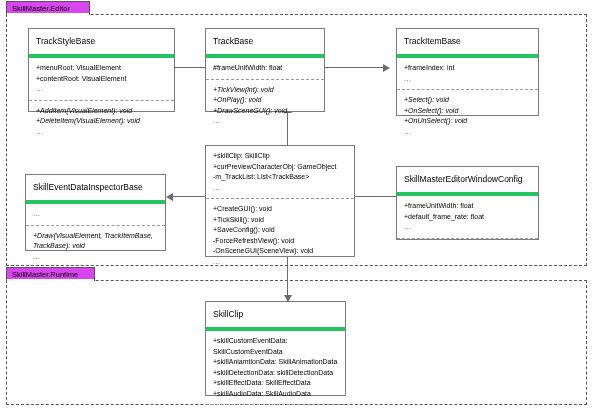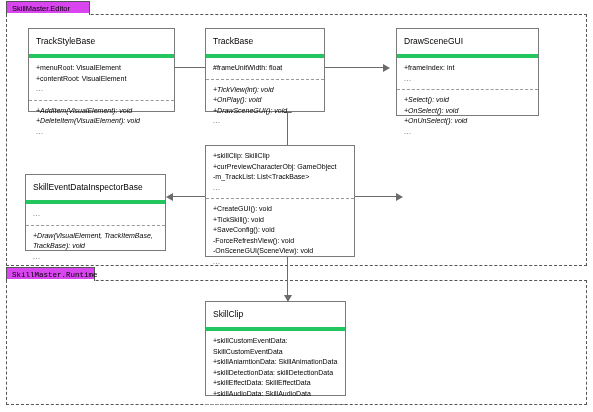--- a/index.html
+++ b/index.html
@@ -123,21 +123,21 @@
 </head>
 <body>
 
 <div id="canvas">
 
   <div class="package" style="left:6px; top:14px; width:581px; height:252px;"></div>
   <div class="pkg-tab" style="left:6px; top:1px; width:84px; height:14px;">SkillMaster.Editor</div>
   <div class="pkg-tab-mask" style="left:7px; top:13px; width:82px;"></div>
 
   <div class="package" style="left:6px; top:280px; width:581px; height:125px;"></div>
-  <div class="pkg-tab" style="left:6px; top:267px; width:89px; height:14px;font-family:Liberation Mono, monospace;">SkillMaster.Runtime</div>
+  <div class="pkg-tab" style="left:6px; top:267px; width:89px; height:14px;">SkillMaster.Runtime</div>
   <div class="pkg-tab-mask" style="left:7px; top:279px; width:87px;"></div>
 
   <div class="conn h" style="left:175px; top:67px; width:30px;"></div>
   <div class="arrow arrow-left" style="left:168px; top:64px;"></div>
 
   <div class="conn h" style="left:325px; top:67px; width:58px;"></div>
   <div class="arrow arrow-right" style="left:383px; top:64px;"></div>
 
   <div class="conn v" style="left:287px; top:112px; width:1px; height:33px;"></div>
   <div class="arrow arrow-up" style="left:284px; top:106px;"></div>
@@ -172,21 +172,21 @@
     </div>
     <div class="compartment dashed-top">
       <div class="member italic">+TickView(int): void</div>
       <div class="member italic">+OnPlay(): void</div>
       <div class="member italic">+DrawSceneGUI(): void</div>
       <div class="ellipsis">...</div>
     </div>
   </div>
 
   <div class="cls" style="left:396px; top:28px; width:143px; height:88px;">
-    <div class="cls-name">DrawSceneGUI</div>
+    <div class="cls-name">TrackItemBase</div>
     <div class="compartment">
       <div class="member">+frameIndex: int</div>
       <div class="ellipsis">...</div>
     </div>
     <div class="compartment dashed-top">
       <div class="member italic">+Select(): void</div>
       <div class="member italic">+OnSelect(): void</div>
       <div class="member italic">+OnUnSelect(): void</div>
       <div class="ellipsis">...</div>
     </div>
@@ -213,20 +213,29 @@
     <div class="compartment dashed-top">
       <div class="member">+CreateGUI(): void</div>
       <div class="member">+TickSkill(): void</div>
       <div class="member">+SaveConfig(): void</div>
       <div class="member">-ForceRefreshView(): void</div>
       <div class="member">-OnSceneGUI(SceneView): void</div>
       <div class="ellipsis">...</div>
     </div>
   </div>
 
+  <div class="cls" style="left:396px; top:166px; width:143px; height:74px;">
+    <div class="cls-name">SkillMasterEditorWindowConfig</div>
+    <div class="compartment">
+      <div class="member">+frameUnitWidth: float</div>
+      <div class="member">+default_frame_rate: float</div>
+      <div class="ellipsis">...</div>
+    </div>
+    <div class="compartment dashed-top" style="height:13px;"></div>
+  </div>
 
   <div class="cls" style="left:205px; top:301px; width:141px; height:95px;">
     <div class="cls-name">SkillClip</div>
     <div class="compartment">
       <div class="member">+skillCustomEventData:</div>
       <div class="member">SkillCustomEventData</div>
       <div class="member">+skillAniamtionData: SkillAnimationData</div>
       <div class="member">+skillDetectionData: skillDetectionData</div>
       <div class="member">+skillEffectData: SkillEffectData</div>
       <div class="member">+skillAudioData: SkillAudioData</div>

